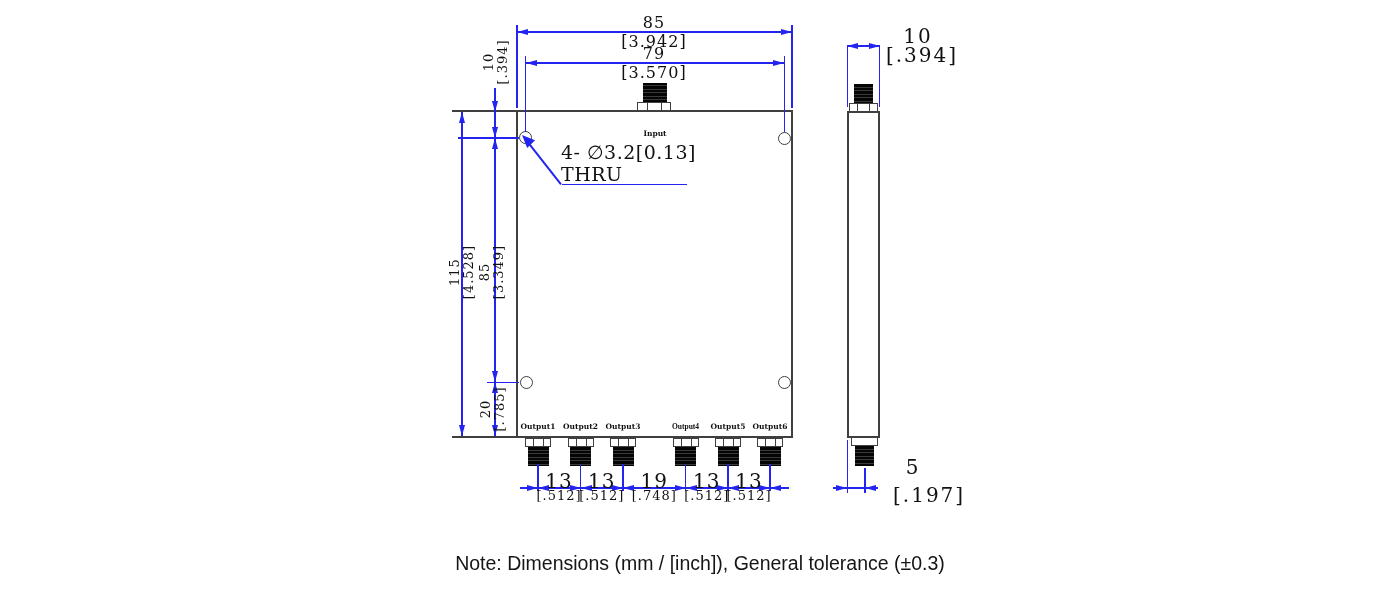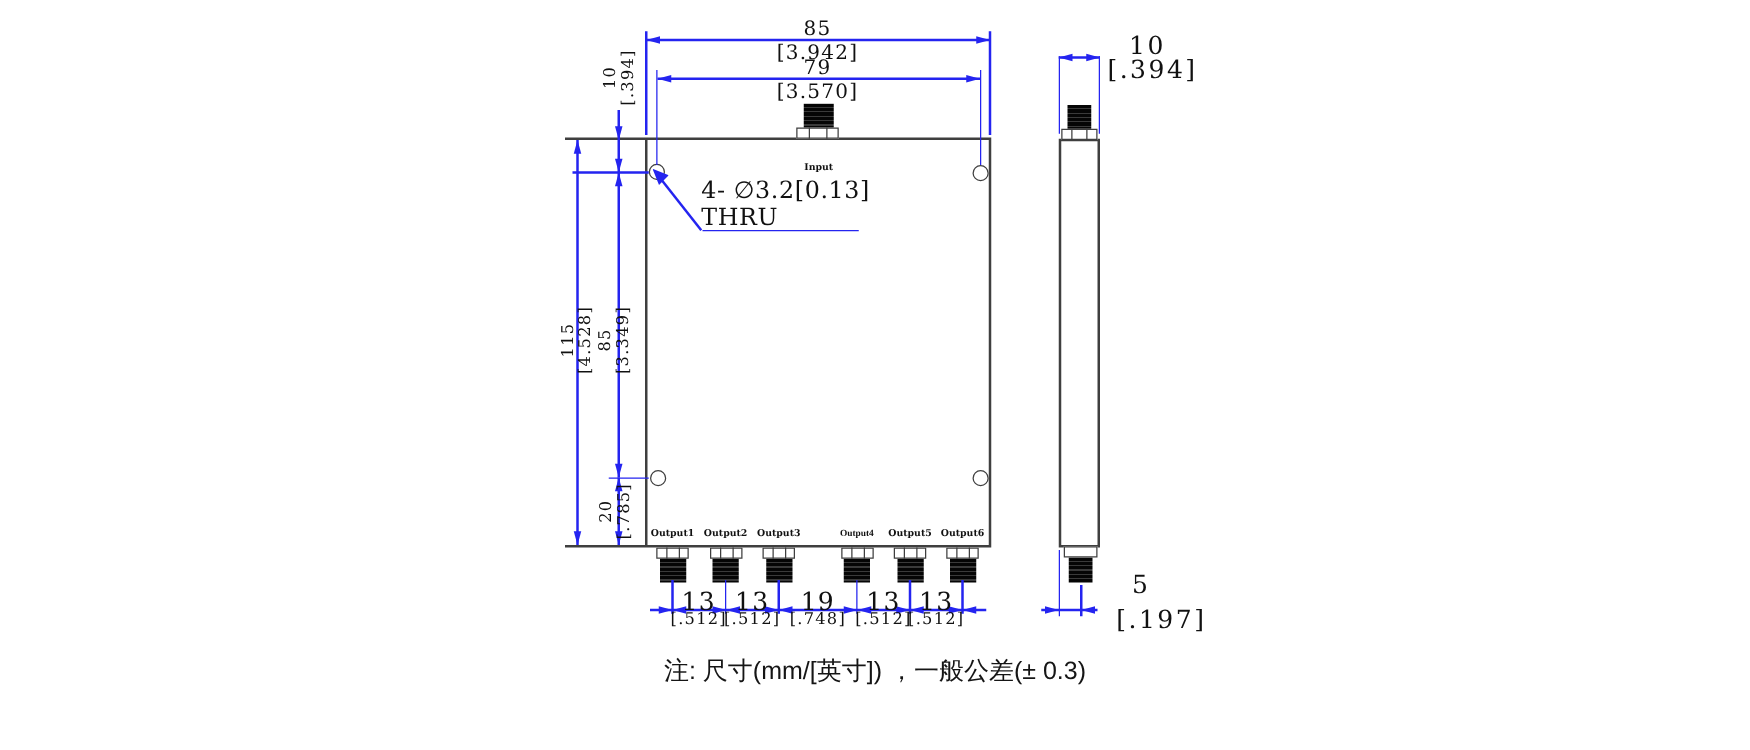--- a/index.html
+++ b/index.html
@@ -203,15 +203,15 @@
   <div class="txt fs20" style="left:884px;top:45px;width:76px;">[.394]</div>
 
   <div class="bl" style="left:846.5px;top:440px;width:1.5px;height:53px;"></div>
   <div class="bl" style="left:864px;top:468px;width:1.5px;height:25px;"></div>
   <div class="bl" style="left:833px;top:487px;width:45px;height:1.5px;"></div>
   <div class="ar ar-r" style="left:836px;top:484.7px;"></div>
   <div class="ar ar-l" style="left:864.5px;top:484.7px;"></div>
   <div class="txt fs20" style="left:898px;top:457px;width:30px;">5</div>
   <div class="txt fs20" style="left:893px;top:485px;width:72px;">[.197]</div>
 
-  <div class="note" style="top:523px;font-size:20px;">注: 尺寸(mm/[英寸]) ，一般公差(± 0.3)</div>
+  <div class="note" style="top:552px;font-size:19.5px;">Note: Dimensions (mm / [inch]), General tolerance (±0.3)</div>
 
 </div>
 
 </body></html>

